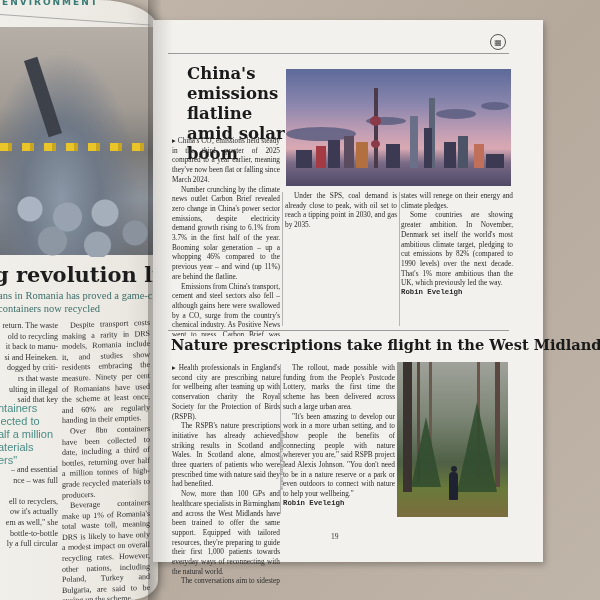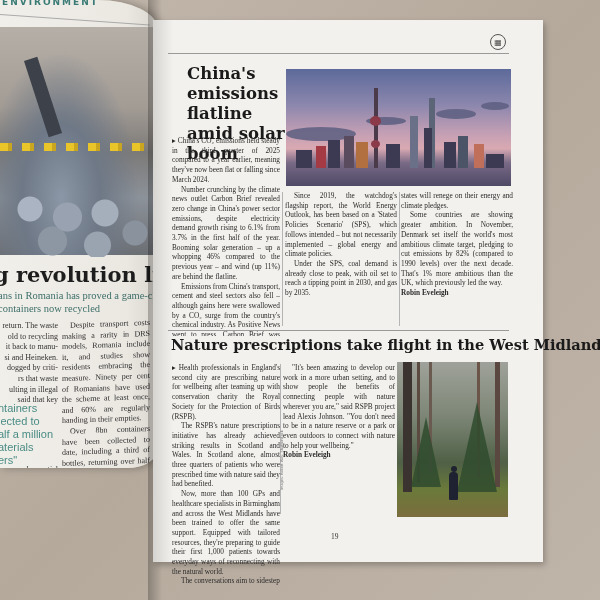--- a/index.html
+++ b/index.html
@@ -7,21 +7,21 @@
     width:600px; height:600px; overflow:hidden; position:relative;
     background:#b8ada1;
     font-family:"DejaVu Serif", serif;
   }
   .table-bg {
     position:absolute; inset:0;
     background:linear-gradient(135deg,#c3b8ac 0%,#b5a99c 50%,#c0b5a9 100%);
   }
   
   .left-page {
-    position:absolute; left:0; top:0; width:158px; height:468px;
+    position:absolute; left:0; top:0; width:158px; height:600px;
     background:linear-gradient(90deg,#f1efea 0%,#ebe8e2 80%,#d9d5ce 100%);
     border-top-right-radius:60px 30px;
     border-bottom-right-radius:30px 20px;
     overflow:hidden;
     box-shadow:3px 0 8px rgba(0,0,0,0.3);
   }
   .section-label {
     position:absolute; left:2px; top:-3px;
     font-family:"DejaVu Sans", sans-serif; font-size:9px; letter-spacing:2px;
     color:#3a7b76; font-weight:bold;
@@ -93,21 +93,21 @@
   .china-title {
     position:absolute; left:34px; top:44px; width:110px;
     font-family:"DejaVu Serif", serif; font-weight:bold; font-size:16.5px; line-height:20px; color:#1a1a1a;
   }
   .body-col {
     position:absolute; font-family:"Liberation Serif", serif; font-size:7.3px; line-height:9.7px;
     color:#2a2a2a; text-align:justify; hyphens:auto;
   }
   .body-col p { margin:0; text-indent:9px; }
   .body-col p.first { text-indent:0; }
-  .byline { font-weight:bold; text-indent:0 !important; }
+  .byline { font-weight:bold; text-indent:0 !important;font-family:Liberation Mono, monospace; }
   .col-a { left:19px; top:116px; width:108px; height:200px; overflow:hidden; }
   .col-b { left:132px; top:171px; width:112px; }
   .col-c { left:248px; top:171px; width:112px; }
   .vrule { position:absolute; width:1px; background:#b5b5b5; }
 
   .skyline-photo {
     position:absolute; left:133px; top:49px; width:225px; height:117px; overflow:hidden;
     background:linear-gradient(180deg,#5d6a9a 0%,#8a86ad 30%,#c49fb4 55%,#d9a9b2 68%,#7a6b86 80%,#4a4466 100%);
   }
   .cloud { position:absolute; background:#5c5e80; border-radius:50%; opacity:0.85; }
@@ -228,41 +228,41 @@
     <div class="tower" style="left:172px;width:10px;height:32px;background:#4c5568;"></div>
     <div class="tower" style="left:188px;width:10px;height:24px;background:#c0705a;"></div>
     <div class="tower" style="left:200px;width:18px;height:14px;"></div>
     <div class="water"></div>
   </div>
 
   <div class="vrule" style="left:129px;top:172px;height:134px;"></div>
   <div class="vrule" style="left:246px;top:172px;height:134px;"></div>
 
   <div class="body-col col-b">
-    <p>Since 2019, the watchdog's flagship report, the World Energy Outlook, has been based on a 'Stated Policies Scenario' (SPS), which follows intended – but not necessarily implemented – global energy and climate policies.</p>
     <p>Under the SPS, coal demand is already close to peak, with oil set to reach a tipping point in 2030, and gas by 2035.</p>
   </div>
   <div class="body-col col-c">
     <p class="first">states will renege on their energy and climate pledges.</p>
     <p>Some countries are showing greater ambition. In November, Denmark set itself the world's most ambitious climate target, pledging to cut emissions by 82% (compared to 1990 levels) over the next decade. That's 1% more ambitious than the UK, which previously led the way.</p>
     <p class="byline">Robin Eveleigh</p>
   </div>
 
   <div class="mid-rule"></div>
   <div class="nature-title">Nature prescriptions take flight in the West Midlands</div>
 
   <div class="vrule" style="left:127px;top:344px;height:150px;"></div>
 
   <div class="body-col col-d">
     <p class="first">▸ Health professionals in England's second city are prescribing nature for wellbeing after teaming up with conservation charity the Royal Society for the Protection of Birds (RSPB).</p>
     <p>The RSPB's nature prescriptions initiative has already achieved striking results in Scotland and Wales. In Scotland alone, almost three quarters of patients who were prescribed time with nature said they had benefited.</p>
     <p>Now, more than 100 GPs and healthcare specialists in Birmingham and across the West Midlands have been trained to offer the same support. Equipped with tailored resources, they're preparing to guide their first 1,000 patients towards everyday ways of reconnecting with the natural world.</p>
     <p>The conversations aim to sidestep</p>
   </div>
   <div class="body-col col-e">
+    <p>The rollout, made possible with funding from the People's Postcode Lottery, marks the first time the scheme has been delivered across such a large urban area.</p>
     <p>"It's been amazing to develop our work in a more urban setting, and to show people the benefits of connecting people with nature wherever you are," said RSPB project lead Alexis Johnson. "You don't need to be in a nature reserve or a park or even outdoors to connect with nature to help your wellbeing."</p>
     <p class="byline">Robin Eveleigh</p>
   </div>
 
   <div class="forest-photo">
     <div class="trunk" style="left:6px;width:9px;height:130px;"></div>
     <div class="trunk" style="left:20px;width:3px;height:120px;background:#5a4a40;"></div>
     <div class="trunk" style="left:32px;width:3px;height:110px;background:#6a5a50;"></div>
     <div class="trunk" style="left:80px;width:3px;height:115px;background:#6a5548;"></div>
     <div class="trunk" style="left:98px;width:5px;height:125px;background:#5a4840;"></div>

